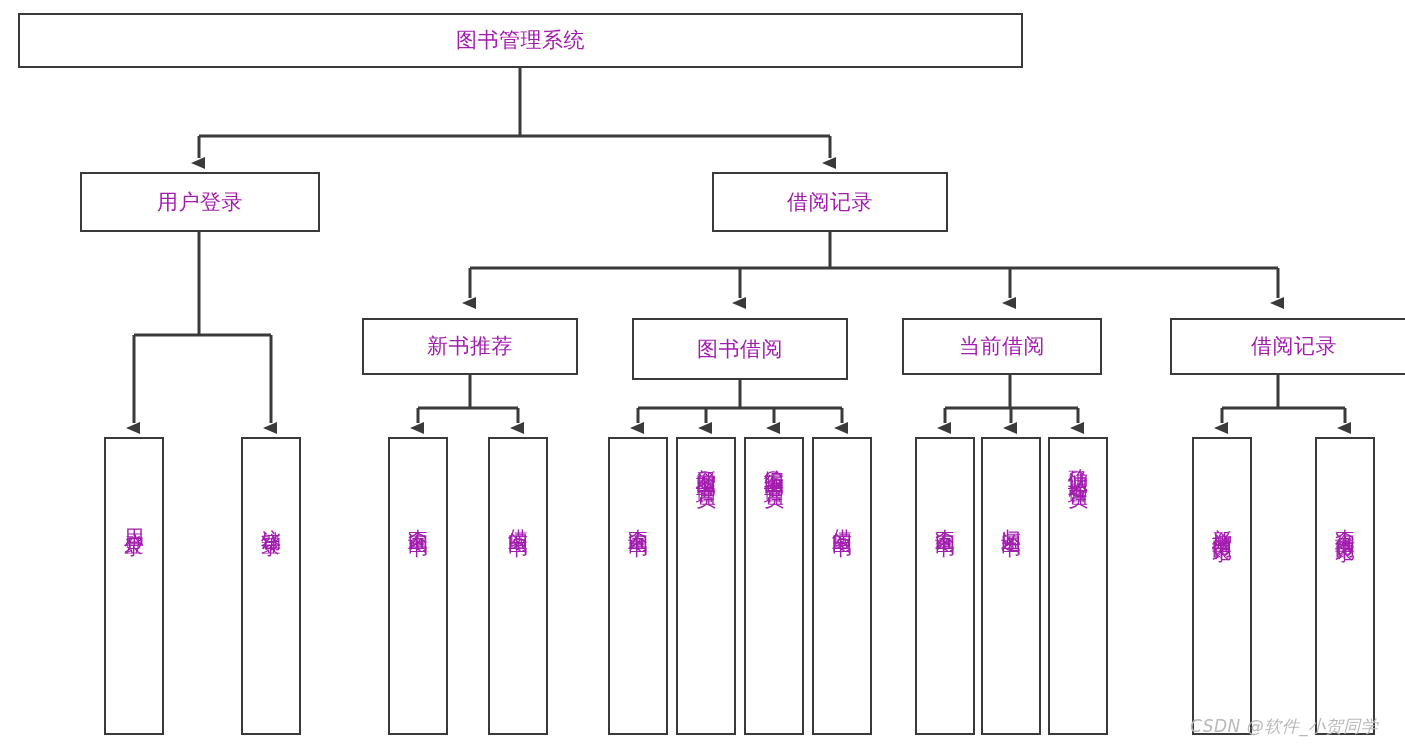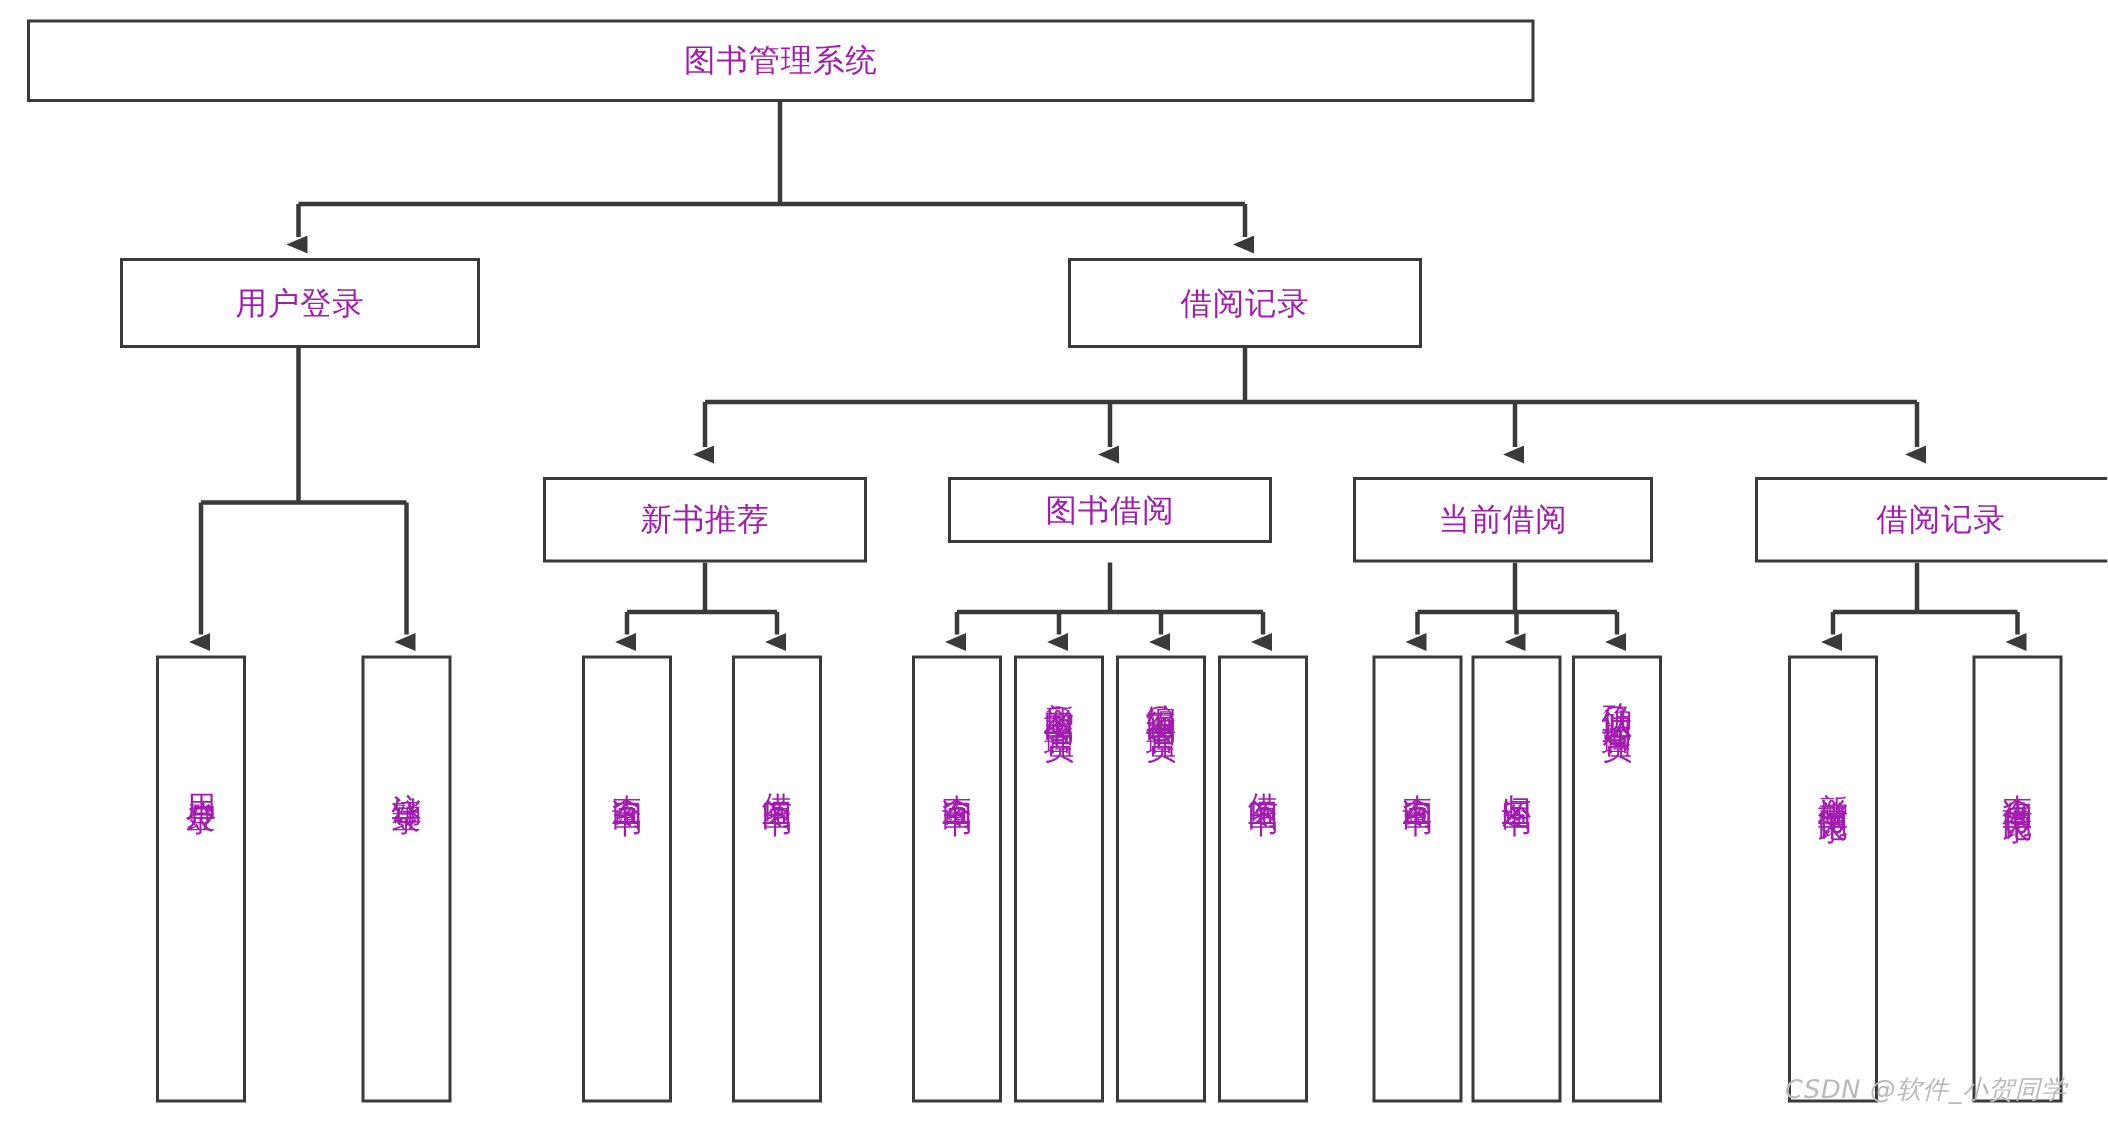--- a/index.html
+++ b/index.html
@@ -126,21 +126,21 @@
   <div class="node-box" style="left:80px; top:172px; width:240px; height:60px;">
     <span class="node-label">用户登录</span>
   </div>
   <div class="node-box" style="left:712px; top:172px; width:236px; height:60px;">
     <span class="node-label">借阅记录</span>
   </div>
 
   <div class="node-box" style="left:362px; top:318px; width:216px; height:57px;">
     <span class="node-label">新书推荐</span>
   </div>
-  <div class="node-box" style="left:632px; top:318px; width:216px; height:44px;">
+  <div class="node-box" style="left:632px; top:318px; width:216px; height:62px;">
     <span class="node-label">图书借阅</span>
   </div>
   <div class="node-box" style="left:902px; top:318px; width:200px; height:57px;">
     <span class="node-label">当前借阅</span>
   </div>
   <div class="node-box" style="left:1170px; top:318px; width:248px; height:57px;">
     <span class="node-label">借阅记录</span>
   </div>
 
   <div class="node-box vertical mid" style="left:104px; top:437px; width:60px; height:298px;">

